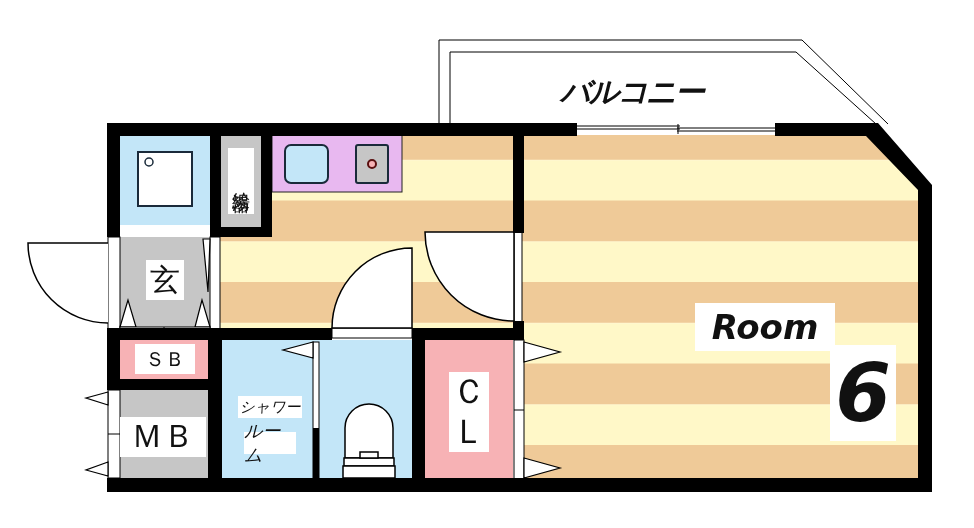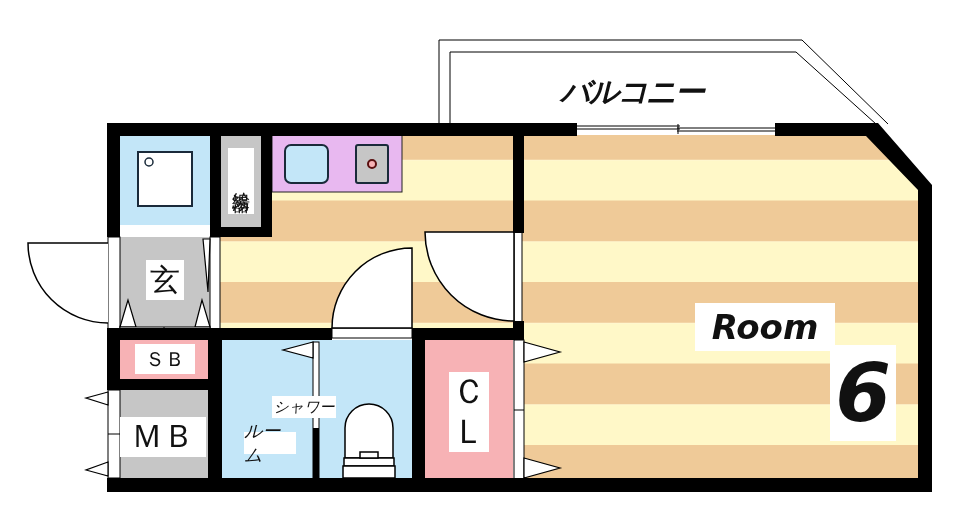--- a/index.html
+++ b/index.html
@@ -126,20 +126,20 @@
 <div class="abs" style="left:560px;top:72px;font-size:30px;font-style:italic;font-weight:bold;color:#111;letter-spacing:-2px;">バルコニー</div>
 
 <div class="lbl tate" style="left:228px;top:148px;width:26px;height:66px;font-size:18px;">給湯器</div>
 
 <div class="lbl" style="left:146px;top:260px;width:38px;height:40px;font-size:30px;">玄</div>
 
 <div class="lbl" style="left:135px;top:344px;width:60px;height:30px;font-size:20px;">ＳＢ</div>
 
 <div class="lbl" style="left:120px;top:417px;width:86px;height:40px;font-size:32px;font-family:Liberation Serif, serif;">ＭＢ</div>
 
-<div class="lbl" style="left:238px;top:396px;width:64px;height:22px;font-size:15px;font-style:italic;margin-left:34px;">シャワー</div>
+<div class="lbl" style="left:238px;top:396px;width:64px;height:22px;font-size:15px;font-style:italic;">シャワー</div>
 <div class="lbl" style="left:244px;top:432px;width:52px;height:22px;font-size:18px;font-style:italic;">ルーム</div>
 
 <div class="lbl" style="left:449px;top:372px;width:40px;height:40px;font-size:34px;">Ｃ</div>
 <div class="lbl" style="left:449px;top:412px;width:40px;height:40px;font-size:34px;">Ｌ</div>
 
 <div class="lbl" style="left:695px;top:303px;width:140px;height:48px;font-size:34px;font-weight:bold;font-style:italic;">Room</div>
 <div class="lbl" style="left:830px;top:345px;width:66px;height:96px;font-size:80px;font-weight:bold;font-style:italic;">6</div>
 
 </body></html>

